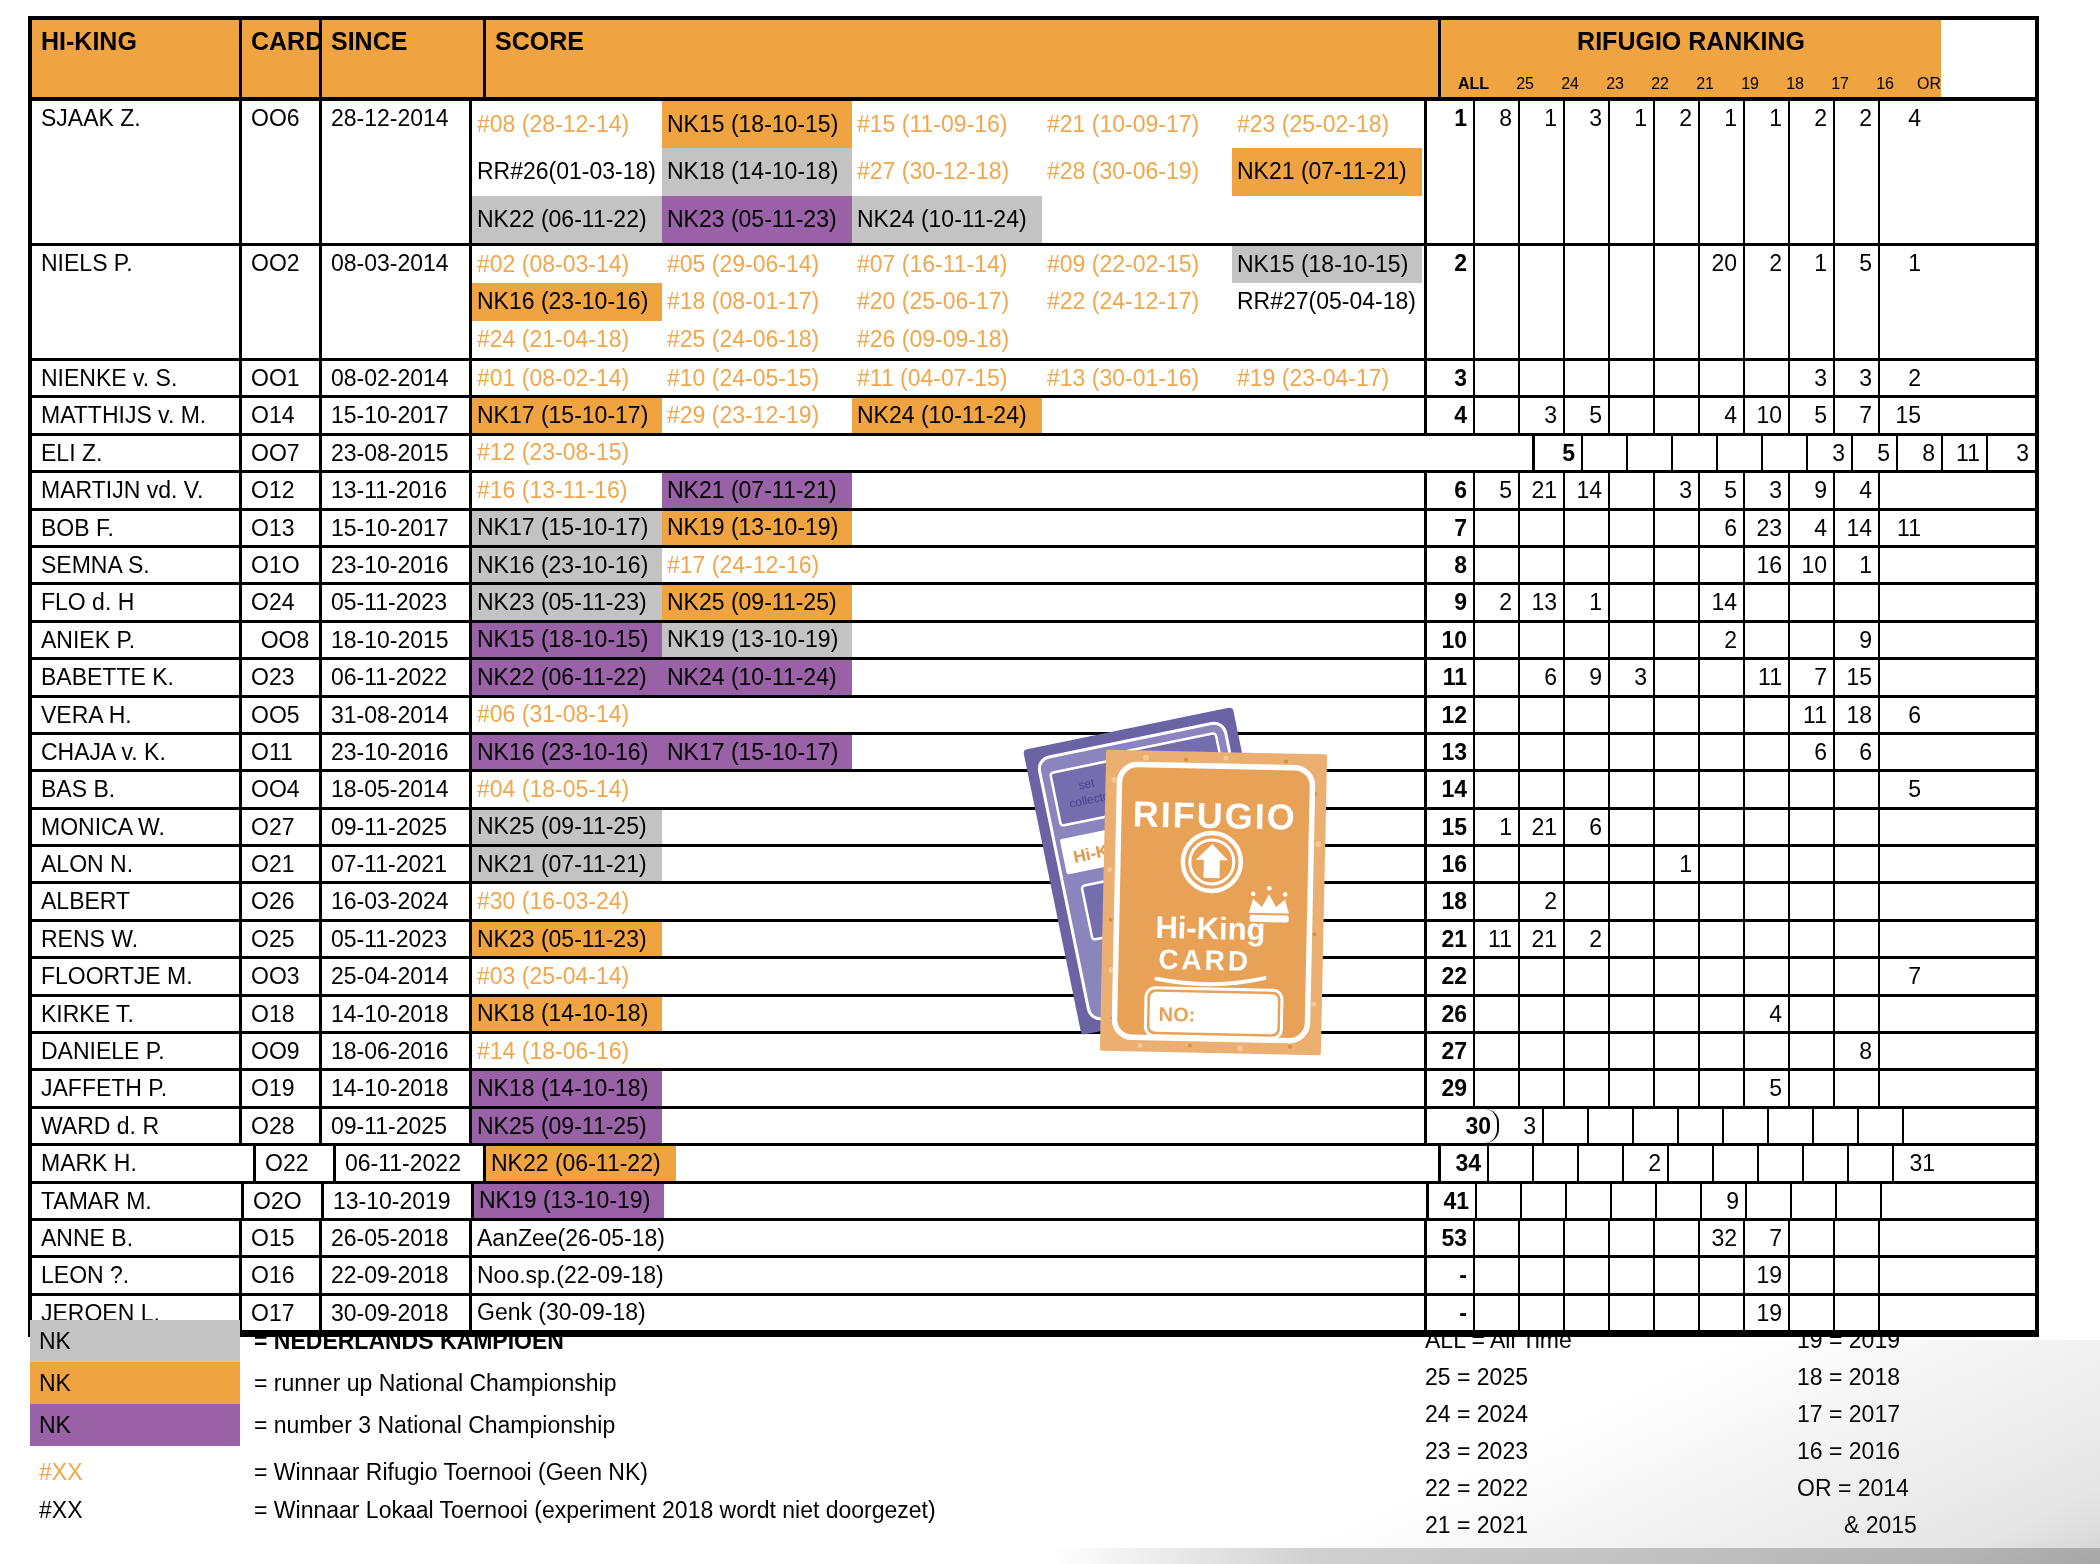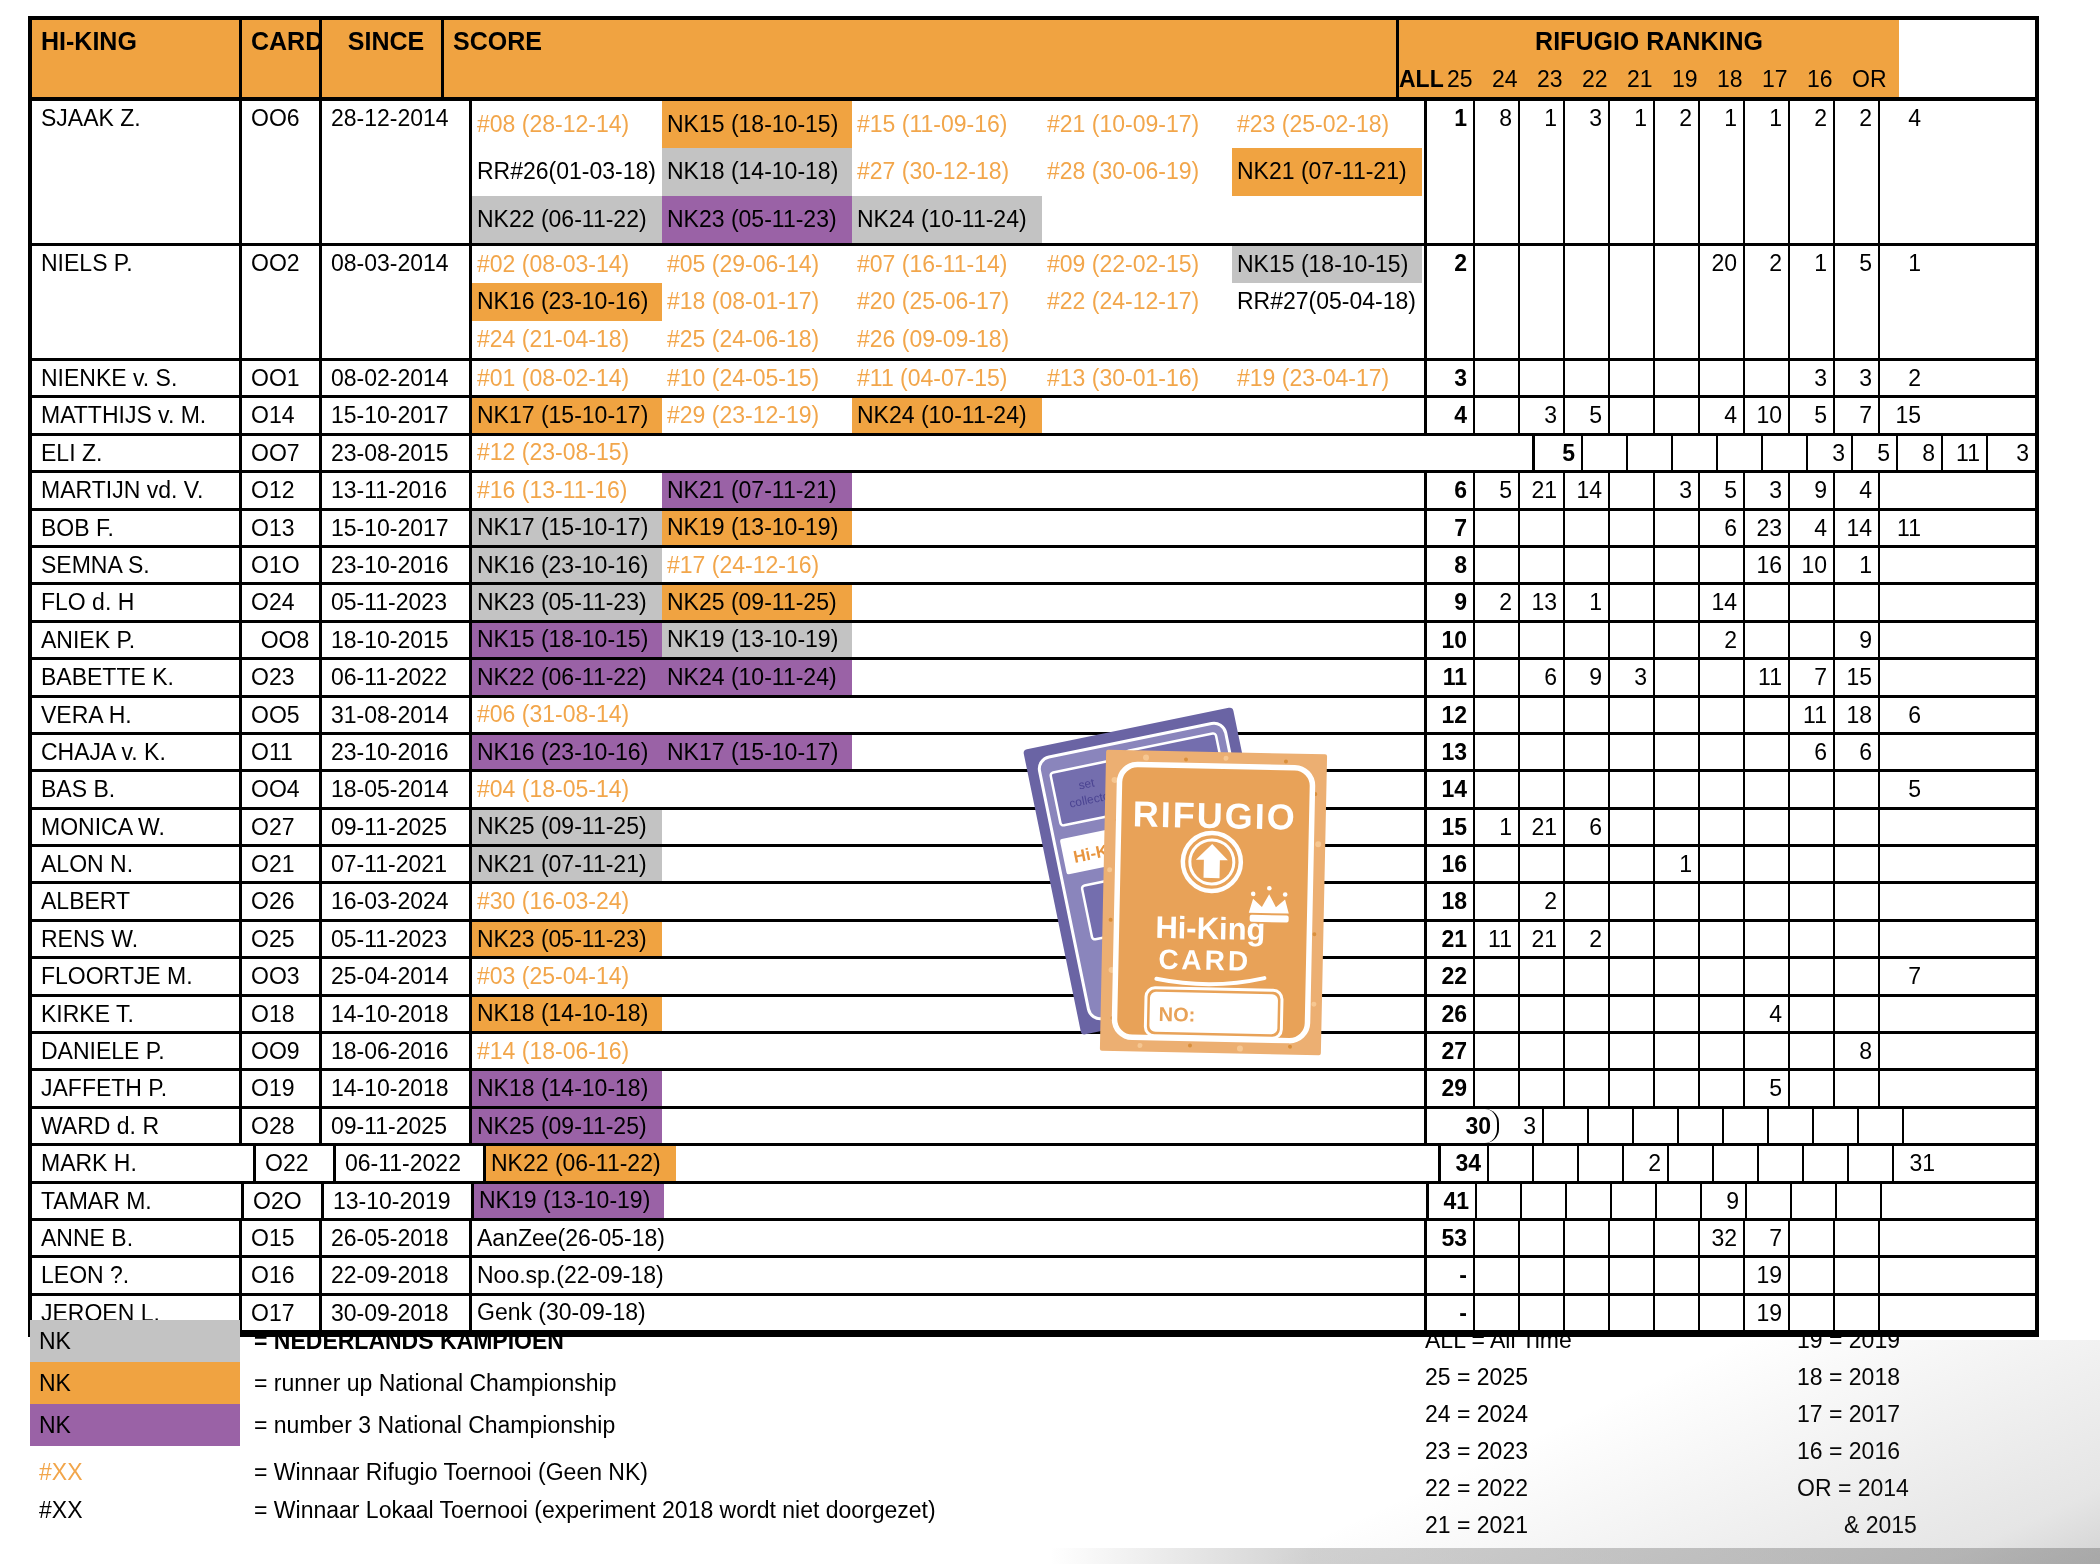--- a/index.html
+++ b/index.html
@@ -8,21 +8,21 @@
 
   
   #tbl{position:absolute;left:28px;top:16px;border:4px solid #000;background:#fff;}
   .hdr{display:flex;height:77px;border-bottom:4px solid #000;}
   .hcell{background:var(--orange);box-sizing:border-box;border-right:3px solid #000;
          font-weight:bold;font-size:25px;padding:7px 0 0 9px;white-space:nowrap;}
   .rblock{background:var(--orange);display:flex;flex-direction:column;justify-content:space-between;
           box-sizing:border-box;}
   .rtitle{font-weight:bold;font-size:25px;text-align:center;padding-top:7px;}
   .rlabels{display:flex;padding-bottom:4px;}
-  .rlabels div{box-sizing:border-box;text-align:left;font-size:23px;}
+  .rlabels div{box-sizing:border-box;text-align:right;font-size:16px;}
   .rlabels div.all{font-weight:bold;}
 
   .row{display:flex;border-bottom:3px solid #000;box-sizing:border-box;background:#fff;}
   .c{box-sizing:border-box;border-right:3px solid #000;font-size:23px;
      padding:4px 0 0 9px;white-space:nowrap;overflow:hidden;}
   .c.score{padding:0;display:flex;flex-direction:column;}
   .sline{display:flex;flex:1 1 0;min-height:0;}
   .e{width:190px;box-sizing:border-box;display:flex;align-items:center;
      padding-left:5px;font-size:23px;white-space:nowrap;}
   .e.w{color:var(--orange_text);}
@@ -60,21 +60,21 @@
   #shade2{position:absolute;left:1050px;top:1548px;width:1050px;height:16px;pointer-events:none;
           background:linear-gradient(to right,rgba(140,140,140,0),rgba(140,140,140,0.40) 25%,rgba(120,120,120,0.48));}
 </style>
 </head>
 <body>
 
 <div id="tbl">
     <div class="hdr">
       <div class="hcell" style="width: 210px;">HI-KING</div>
       <div class="hcell" style="width: 80px;">CARD</div>
-      <div class="hcell" style="width: 122px; text-align: center;">SINCE</div>
+      <div class="hcell" style="width: 164px;">SINCE</div>
       <div class="hcell" style="width: 955px;">SCORE</div>
       <div class="rblock" style="width: 500px;">
         <div class="rtitle">RIFUGIO RANKING</div>
         <div class="rlabels">
           <div class="all" style="width: 48px;">ALL</div>
           <div style="width: 45px;">25</div>
           <div style="width: 45px;">24</div>
           <div style="width: 45px;">23</div>
           <div style="width: 45px;">22</div>
           <div style="width: 45px;">21</div>

